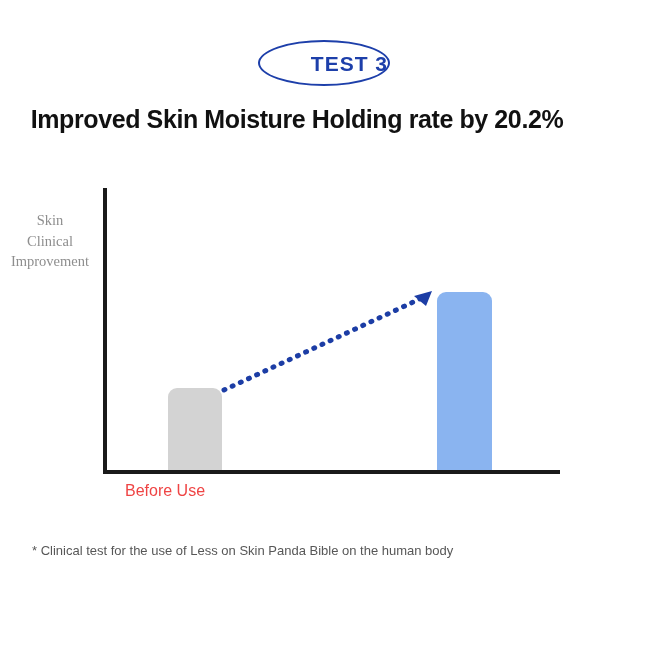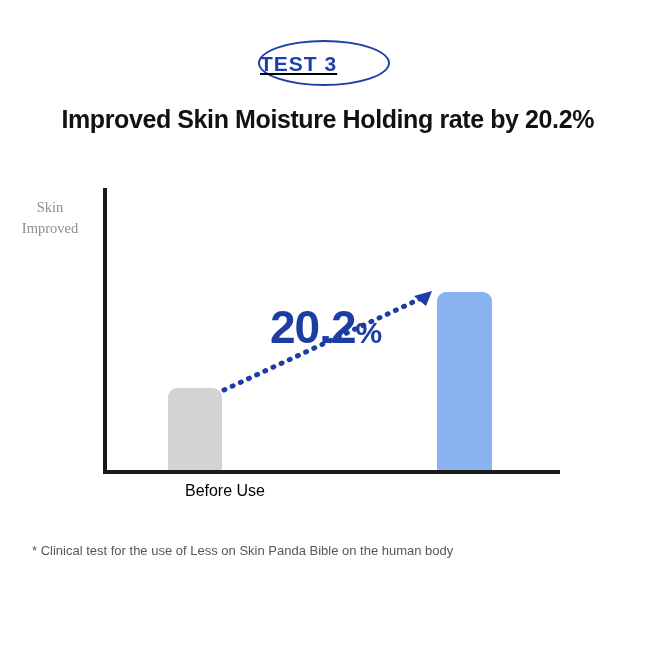--- a/index.html
+++ b/index.html
@@ -21,59 +21,58 @@
     position: absolute;
     left: 258px;
     top: 40px;
     width: 132px;
     height: 46px;
     border: 2px solid #1d3faa;
     border-radius: 50%;
     box-sizing: border-box;
     display: flex;
     align-items: center;
-    justify-content: flex-start;
-    text-decoration: underline;
+    justify-content: flex-end;
   }
   #test-badge-label {
     font-size: 21px;
     font-weight: bold;
     letter-spacing: 1px;
     color: #1d3faa;
     line-height: 1;
     white-space: nowrap;
   }
 
   
   #headline {
     position: absolute;
     left: 0;
     top: 105px;
     width: 594px;
-    text-align: right;
+    text-align: center;
     font-size: 25px;
     font-weight: bold;
     letter-spacing: -0.4px;
     color: #111111;
     white-space: nowrap;
   }
 
   
   #chart {
     position: absolute;
     left: 0;
     top: 0;
     width: 661px;
     height: 665px;
   }
 
   #y-axis-title {
     position: absolute;
     left: 0px;
-    top: 197px;
+    top: 210px;
     width: 100px;
     text-align: center;
     font-family: "Liberation Serif", serif;
     font-size: 14.5px;
     line-height: 20.5px;
     color: #8e8e8e;
     white-space: nowrap;
   }
 
   .axis-line {
@@ -134,23 +133,23 @@
   }
   #callout-unit {
     font-size: 30px;
     font-weight: bold;
     letter-spacing: -1px;
   }
 
   .x-tick-label {
     position: absolute;
     top: 482px;
-    text-align: right;
+    text-align: left;
     font-size: 16px;
-    color: #000000;
+    color: #ef4444;
     white-space: nowrap;
   }
   #x-label-0 { left: 125px; width: 140px; }
   #x-label-1 { left: 378px; width: 172px; }
 
   
   #footnotes {
     position: absolute;
     left: 32px;
     top: 541px;
@@ -169,36 +168,34 @@
 <div id="test-badge">
   <span id="test-badge-label">TEST 3</span>
 </div>
 
 <div id="headline">Improved Skin Moisture Holding rate by 20.2%</div>
 
 <div id="chart">
 
   <div id="y-axis-title">
     <div>Skin</div>
-    <div>Improved</div>
+    <div>Clinical</div>
+    <div>Improvement</div>
   </div>
 
   <div id="axis-y" class="axis-line"></div>
   <div id="axis-x" class="axis-line"></div>
 
   <div id="bar-before" class="bar"></div>
   <div id="bar-after" class="bar"></div>
 
   <svg id="arrow-svg" viewBox="0 0 661 665">
     <line x1="224" y1="390" x2="422" y2="298" stroke="#1c3da5" stroke-width="5" stroke-linecap="round" stroke-dasharray="1 8"></line>
     <polygon points="432,291 414,296 426,306" fill="#1c3da5"></polygon>
   </svg>
 
-  <div id="callout-value">
-    <span>20.2</span><span id="callout-unit">%</span>
-  </div>
 
   <div id="x-label-0" class="x-tick-label">Before Use</div>
 </div>
 
 <div id="footnotes">
   <div class="footnote">* Clinical test for the use of Less on Skin Panda Bible on the human body</div>
 </div>
 
 </body></html>

